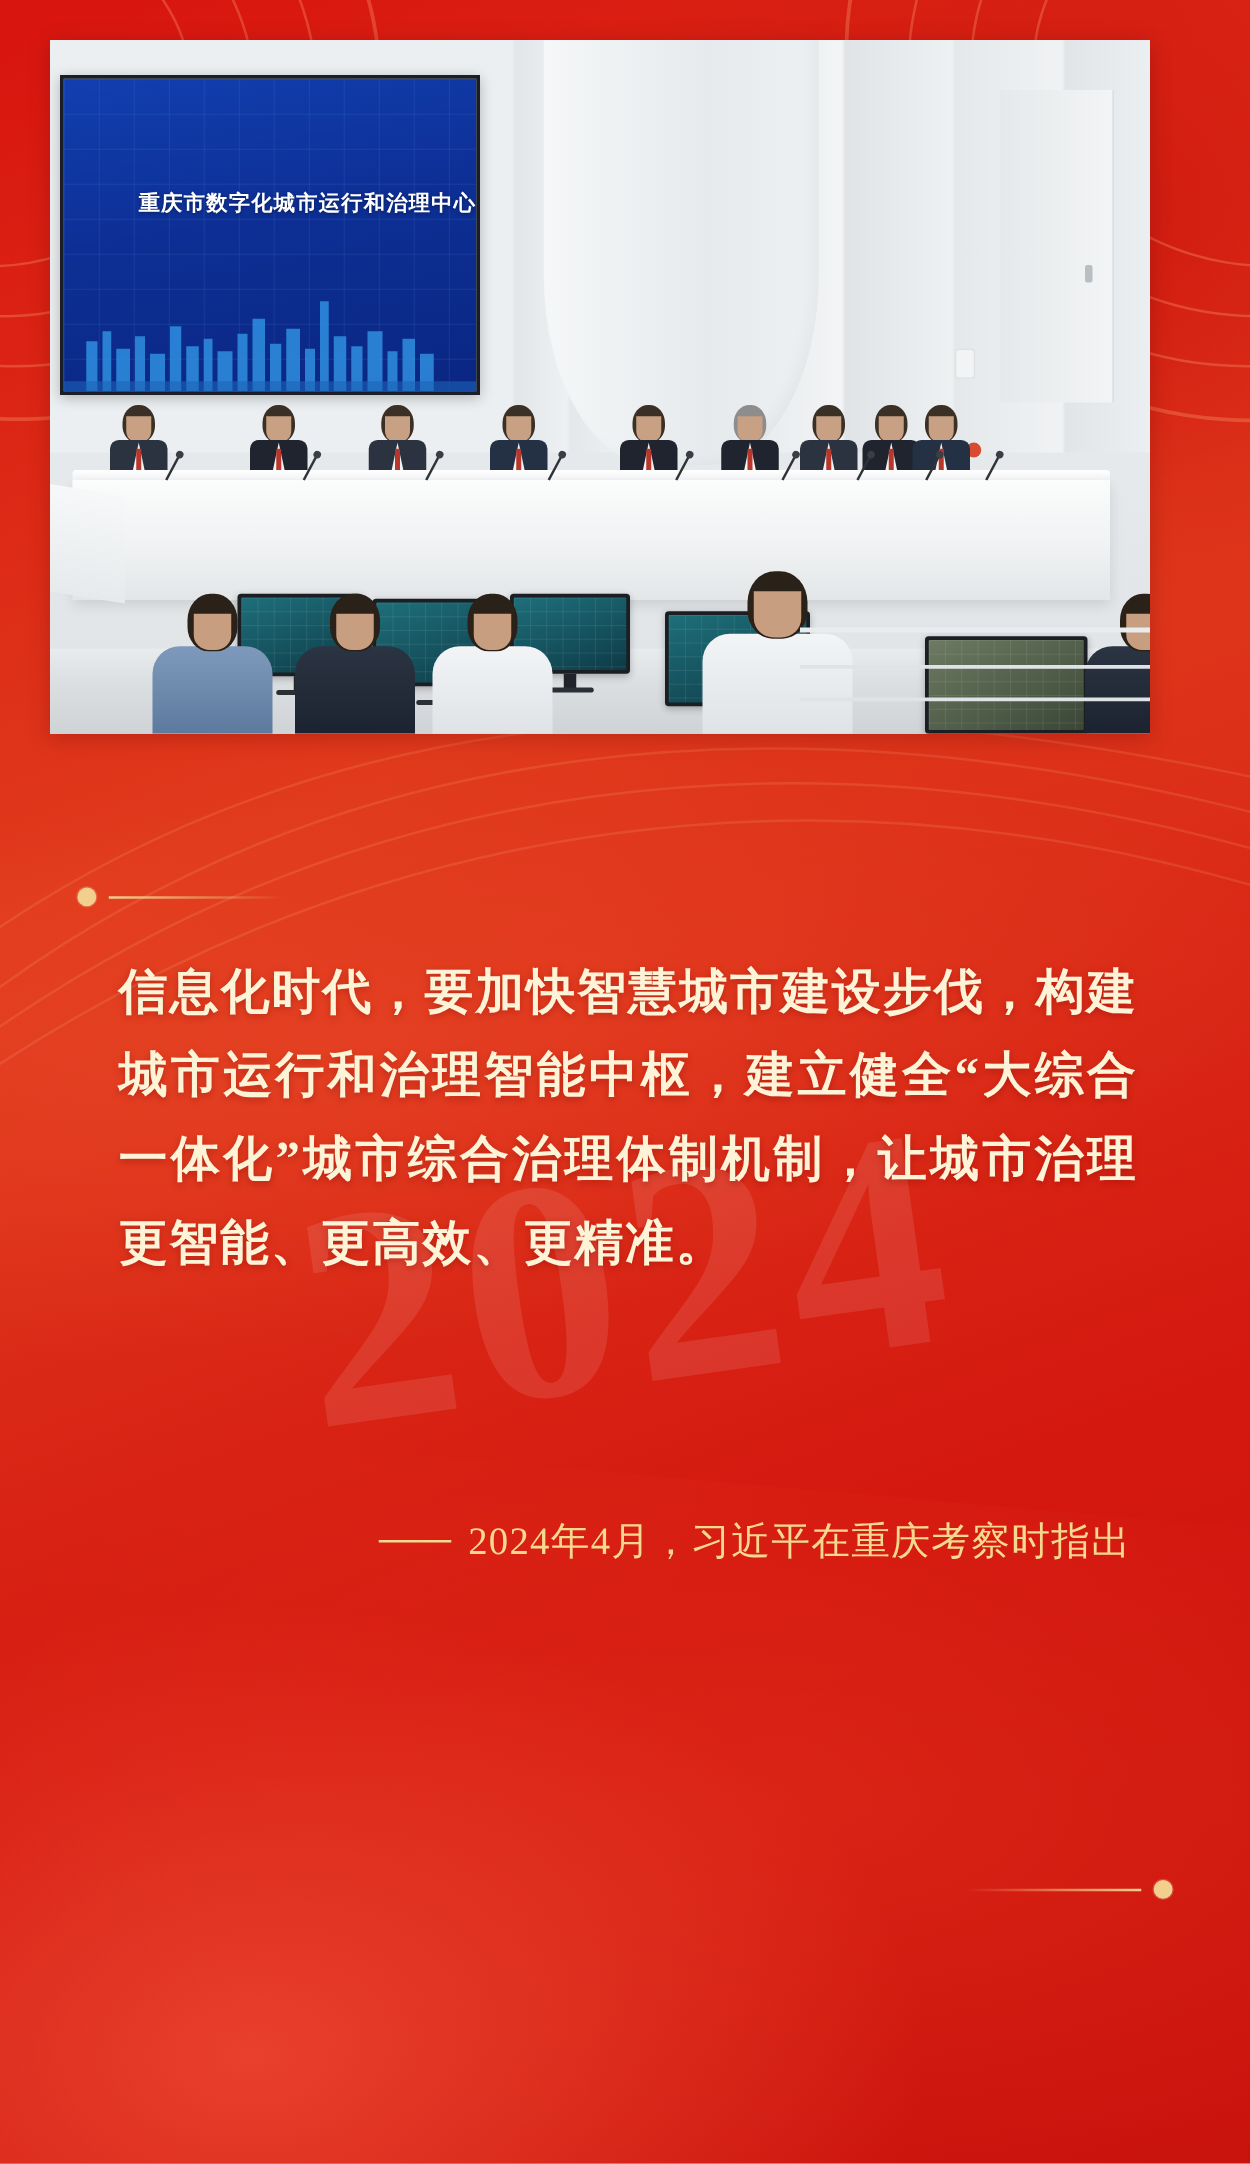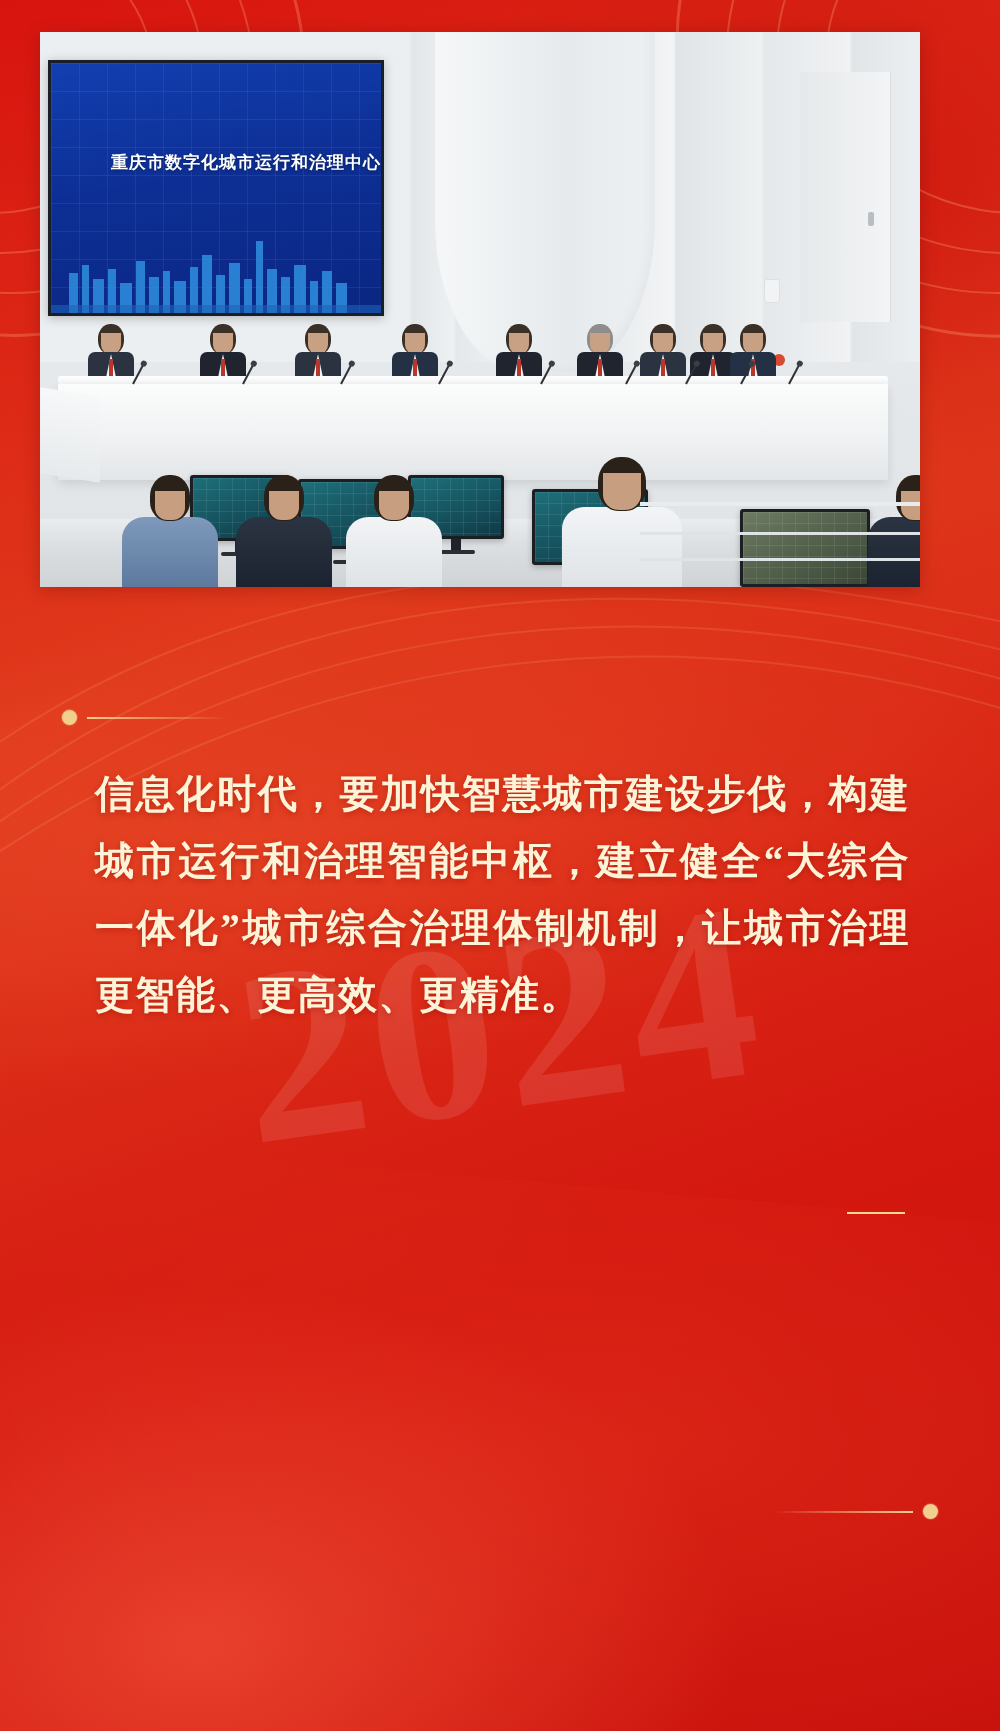--- a/index.html
+++ b/index.html
@@ -569,20 +569,21 @@
 
   <div class="deco-top">
     <span class="deco-dot"></span>
     <span class="deco-line"></span>
   </div>
 
   <div class="quote">信息化时代，要加快智慧城市建设步伐，构建城市运行和治理智能中枢，建立健全“大综合一体化”城市综合治理体制机制，让城市治理更智能、更高效、更精准。</div>
 
   <div class="attribution">
     <span class="attr-dash"></span>
+    <span>2024年4月，习近平在重庆考察时指出</span>
   </div>
 
   <div class="deco-bottom">
     <span class="deco-line-r"></span>
     <span class="deco-dot"></span>
   </div>
 
 </div>
 
 </body></html>

